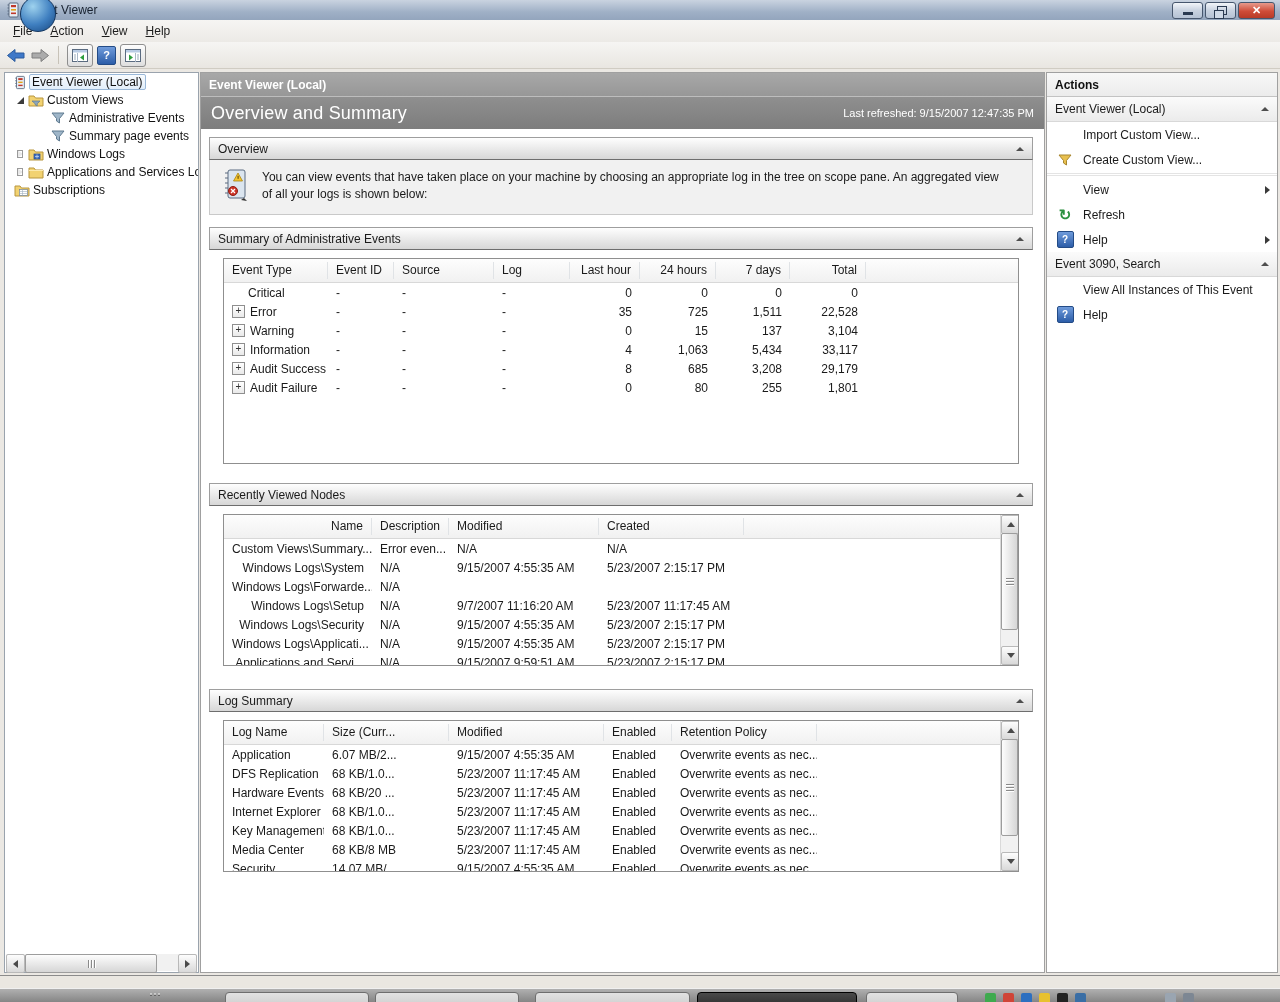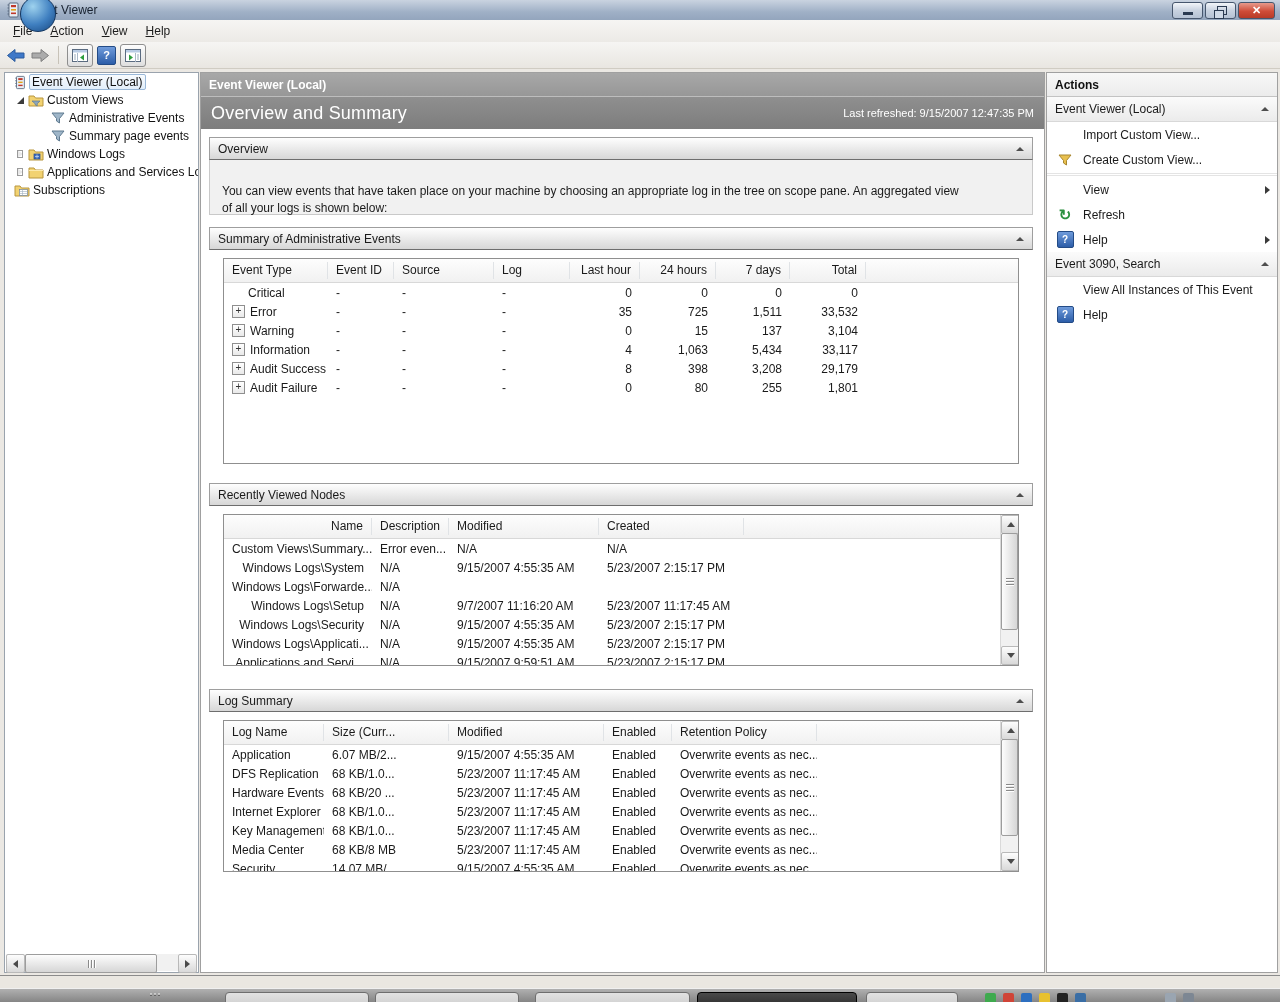--- a/index.html
+++ b/index.html
@@ -72,21 +72,21 @@
     color:#fff;display:flex;align-items:center;padding:0 10px;}
   .banner .btitle{font-size:18px;font-weight:400;letter-spacing:.2px;flex:1;}
   .banner .brefresh{font-size:11px;}
   .ccontent{position:absolute;left:0;right:0;top:56px;bottom:0;background:#fff;}
   .sechdr{margin:0 11px 0 8px;height:21px;border:1px solid #9e9e9e;border-bottom:1px solid #6e6e6e;
     background:linear-gradient(#fefefe,#d7d7d7);display:flex;align-items:center;
     font-size:12px;color:#1a1a1a;padding:0 8px;}
   .sechdr .caret{margin-left:auto;}
   .caret-up{width:0;height:0;border-left:4px solid transparent;border-right:4px solid transparent;border-bottom:4px solid #4e4e4e;}
   .ovbody{margin:0 11px 0 8px;background:#f1f1f1;border:1px solid #c9c9c9;border-top:none;
-    padding:9px 12px;display:flex;gap:14px;height:36px;flex-direction:column;}
+    padding:9px 12px;display:flex;gap:14px;height:36px;}
   .ovtext{font-size:12px;color:#1a1a1a;line-height:1.45;max-width:750px;}
   .tblwrap{margin:8px 25px 0 22px;border:1px solid #8f8f8f;background:#fff;position:relative;overflow:hidden;}
   .thead{display:flex;height:23px;background:linear-gradient(#fdfdfd,#f1f1f1);border-bottom:1px solid #d8d8d8;align-items:center;}
   .th{font-size:12px;color:#1a1a1a;padding:0 8px;border-right:1px solid #e0e3e6;height:17px;line-height:17px;box-sizing:border-box;white-space:nowrap;overflow:hidden;}
   .trow2{display:flex;height:19px;align-items:center;}
   .td{font-size:12px;color:#1a1a1a;padding:0 8px;box-sizing:border-box;white-space:nowrap;overflow:hidden;}
   .num{text-align:right;}
   .plusbox{width:11px;height:11px;border:1px solid #8e8e8e;background:linear-gradient(#fff,#e9e9e9);
     display:inline-flex;align-items:center;justify-content:center;font-size:10px;line-height:1;color:#333;
     margin-right:5px;flex:none;}
@@ -354,21 +354,21 @@
               <span class="td s0">
                   <span class="plusbox"></span>
                   <span>Error</span>
                 </span>
               <span class="td s1">-</span>
                 <span class="td s2">-</span>
                 <span class="td s3">-</span>
               <span class="td s4 num">35</span>
                 <span class="td s5 num">725</span>
                 <span class="td s6 num">1,511</span>
-                <span class="td s7 num">33,532</span>
+                <span class="td s7 num">22,528</span>
             </div>
             <div class="trow2">
               <span class="td s0">
                   <span class="plusbox"></span>
                   <span>Warning</span>
                 </span>
               <span class="td s1">-</span>
                 <span class="td s2">-</span>
                 <span class="td s3">-</span>
               <span class="td s4 num">0</span>
@@ -391,21 +391,21 @@
             </div>
             <div class="trow2">
               <span class="td s0">
                   <span class="plusbox"></span>
                   <span>Audit Success</span>
                 </span>
               <span class="td s1">-</span>
                 <span class="td s2">-</span>
                 <span class="td s3">-</span>
               <span class="td s4 num">8</span>
-                <span class="td s5 num">398</span>
+                <span class="td s5 num">685</span>
                 <span class="td s6 num">3,208</span>
                 <span class="td s7 num">29,179</span>
             </div>
             <div class="trow2">
               <span class="td s0">
                   <span class="plusbox"></span>
                   <span>Audit Failure</span>
                 </span>
               <span class="td s1">-</span>
                 <span class="td s2">-</span>

